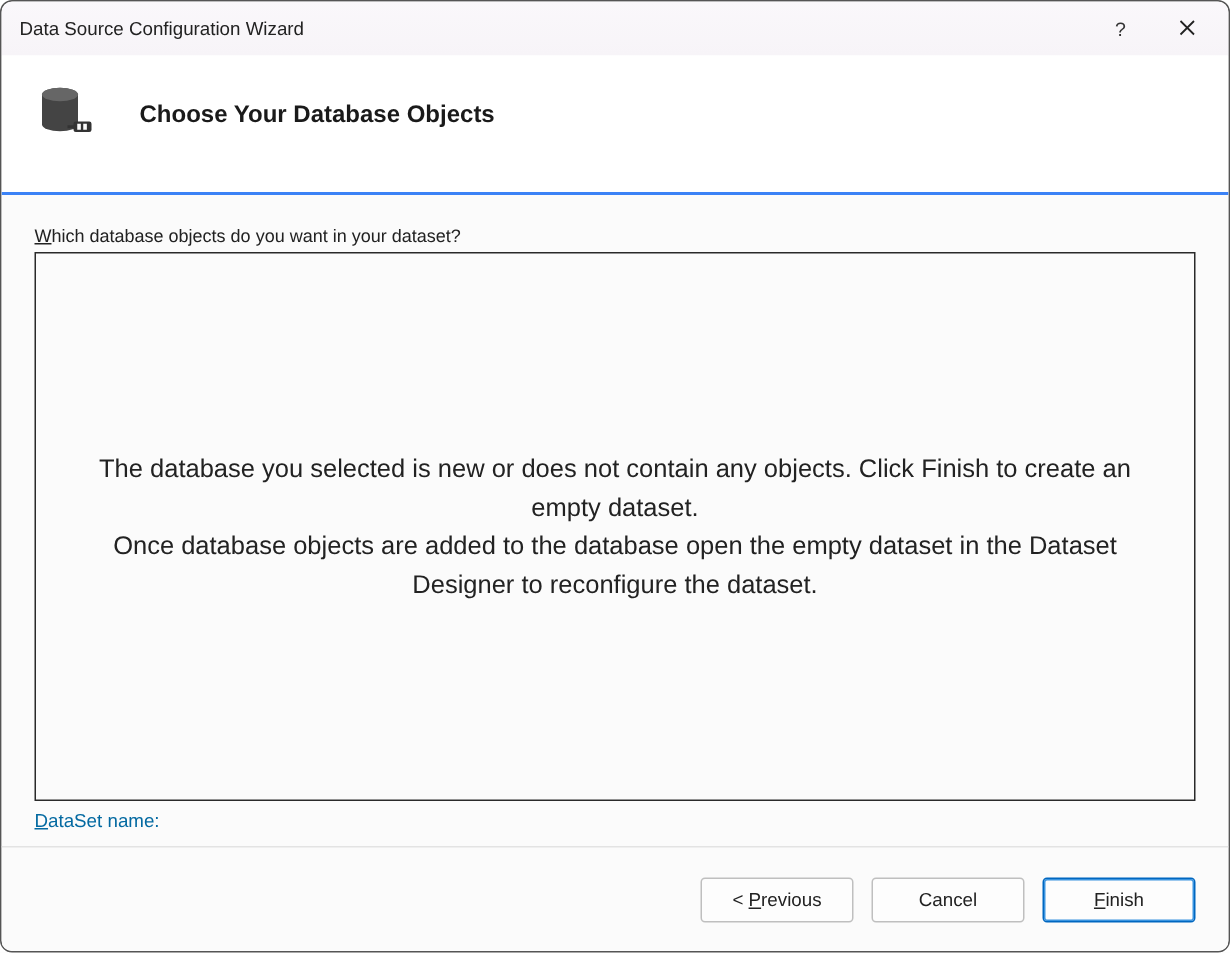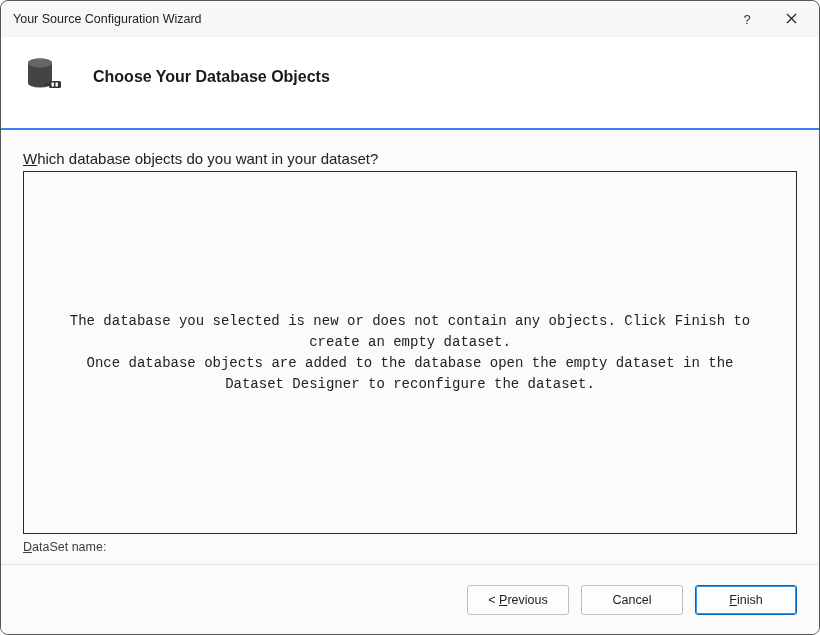--- a/index.html
+++ b/index.html
@@ -52,46 +52,45 @@
       color: #1a1a1a;
     }
     .content {
       flex: 1;
       padding: 20px 22px 10px 22px;
       background: #fbfbfb;
       display: flex;
       flex-direction: column;
     }
     .prompt-label {
-      font-size: 15px;
+      font-size: 12px;
       color: #222;
       margin-bottom: 4px;
     }
     .prompt-label .mn { text-decoration: underline; }
     .objects-box {
       flex: 1;
       border: 1px solid #2a2a2a;
       background: #fbfbfb;
       display: flex;
       align-items: center;
       justify-content: center;
       padding: 20px 40px;
     }
     .empty-msg {
       text-align: center;
-      font-size: 14px;
+      font-size: 17px;
       color: #222;
       line-height: 1.5;
       max-width: 760px;
-      font-family: Liberation Mono, monospace;
     }
     .dataset-label {
       margin-top: 6px;
       font-size: 12.5px;
-      color: #404040;
+      color: #0369a1;
     }
     .dataset-label .mn { text-decoration: underline; }
     .dataset-input {
       width: 100%;
       margin-top: 4px;
       padding: 5px 6px;
       font-family: inherit;
       font-size: 13px;
       border: 1px solid #d2d2d2;
       background: #ffffff;
@@ -127,21 +126,21 @@
     .btn.default {
       border: 1px solid #0067c0;
       box-shadow: inset 0 0 0 1px #3a94e0;
     }
     .btn .mn { text-decoration: underline; }
   </style>
 </head>
 <body>
 
 <div class="titlebar">
-  <div class="titlebar-title">Your Source Configuration Wizard</div>
+  <div class="titlebar-title">Data Source Configuration Wizard</div>
   <div class="titlebar-btn">
     <span>?</span>
   </div>
   <div class="titlebar-btn">
     <span>
       <svg width="11" height="11" viewBox="0 0 11 11">
           <path d="M1 1 L10 10 M10 1 L1 10" stroke="#222" stroke-width="1.2" fill="none"></path>
         </svg>
     </span>
   </div>

